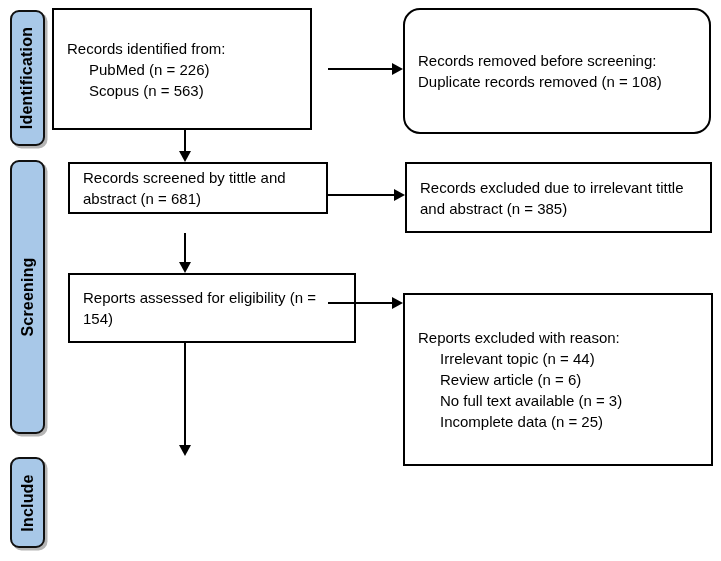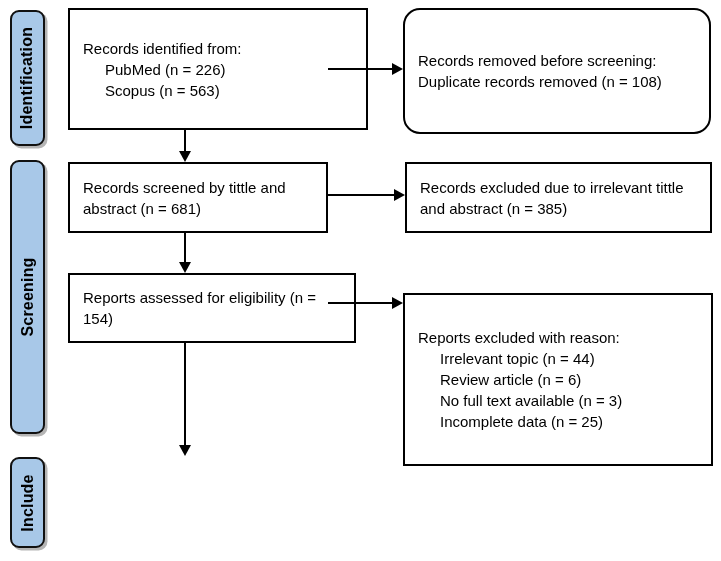--- a/index.html
+++ b/index.html
@@ -85,32 +85,32 @@
   <div class="stage-label" style="left:10px; top:10px; height:136px;">
     <span class="vtext">Identification</span>
   </div>
   <div class="stage-label" style="left:10px; top:160px; height:274px;">
     <span class="vtext">Screening</span>
   </div>
   <div class="stage-label" style="left:10px; top:457px; height:91px;">
     <span class="vtext">Include</span>
   </div>
 
-  <div class="fbox" style="left:68px; top:8px; width:300px; height:122px;">
+  <div class="fbox" style="left:52px; top:8px; width:260px; height:122px;">
     <div class="line">Records identified from:</div>
     <div class="line indent">PubMed (n = 226)</div>
     <div class="line indent">Scopus (n = 563)</div>
   </div>
 
   <div class="fbox" style="left:403px; top:8px; width:308px; height:126px;border-radius:17px;">
     <div class="line">Records removed before screening:</div>
     <div class="line">Duplicate records removed (n = 108)</div>
   </div>
 
-  <div class="fbox" style="left:68px; top:162px; width:260px; height:71px;">
+  <div class="fbox" style="left:68px; top:162px; width:260px; height:52px;">
     <div class="line">Records screened by tittle and abstract (n = 681)</div>
   </div>
 
   <div class="fbox" style="left:405px; top:162px; width:307px; height:71px;">
     <div class="line">Records excluded due to irrelevant tittle and abstract (n = 385)</div>
   </div>
 
   <div class="fbox" style="left:68px; top:273px; width:288px; height:70px;">
     <div class="line">Reports assessed for eligibility (n = 154)</div>
   </div>

